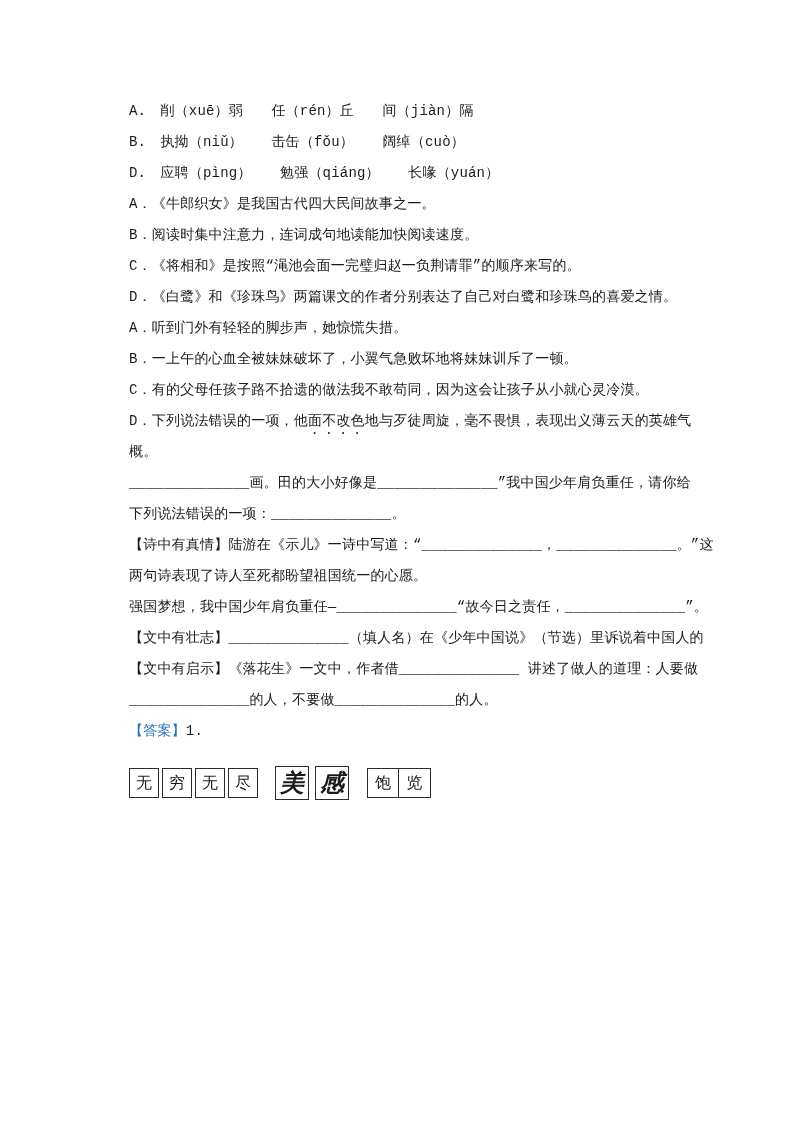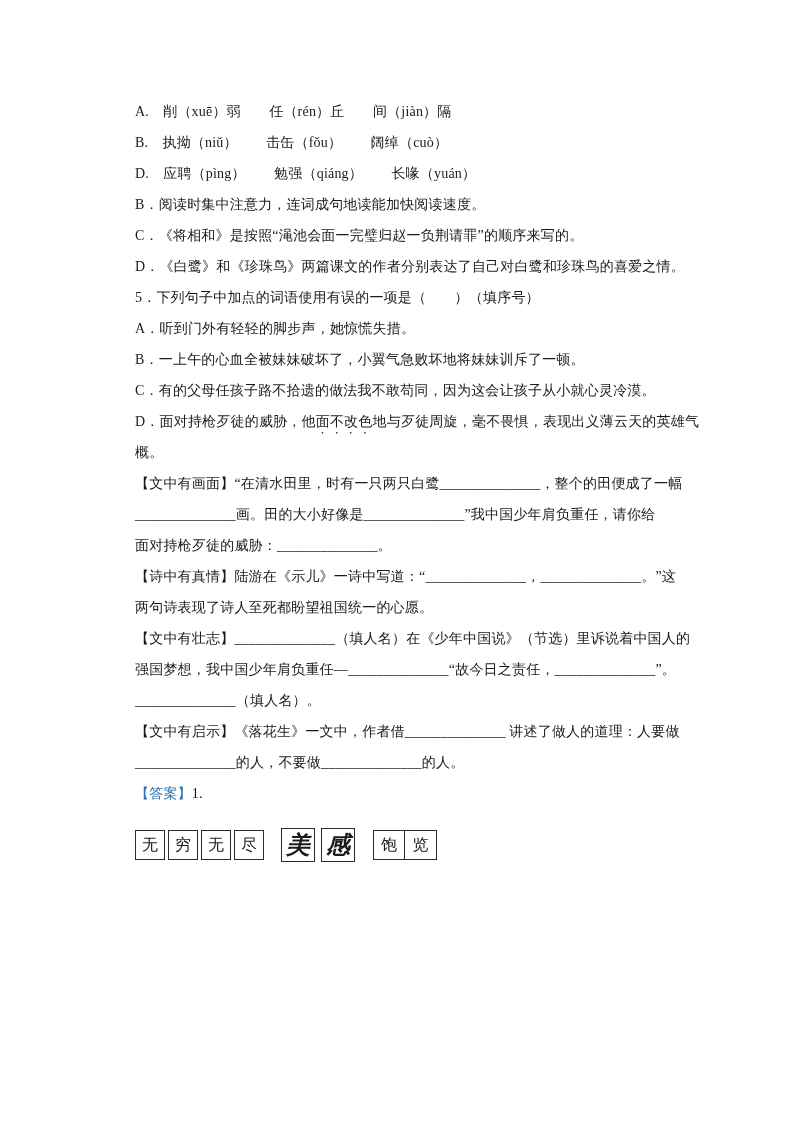--- a/index.html
+++ b/index.html
@@ -7,23 +7,24 @@
     position: relative;
     width: 793px;
     height: 1122px;
     background: #ffffff;
     overflow: hidden;
     font-family: "Liberation Serif", "DejaVu Serif", serif;
     color: #1a1a1a;
   }
   .content {
     position: absolute;
-    left: 135px;
+    left: 129px;
     top: 96px;
     width: 562px;
+    font-family: Liberation Mono, monospace;
   }
   .ln {
     margin: 0;
     height: 31px;
     line-height: 31px;
     font-size: 14px;
     white-space: nowrap;
     letter-spacing: 0.2px;
   }
   .dots {
@@ -79,39 +80,37 @@
 </head>
 <body>
 
 <div class="page">
   <div class="content">
 
     <p class="ln">A.　削（xuē）弱　　任（rén）丘　　间（jiàn）隔</p>
     <p class="ln">B.　执拗（niǔ）　　击缶（fǒu）　　阔绰（cuò）</p>
     <p class="ln">D.　应聘（pìng）　　勉强（qiáng）　　长喙（yuán）</p>
 
+    <p class="ln">A．《牛郎织女》是我国古代四大民间故事之一。</p>
     <p class="ln">B．阅读时集中注意力，连词成句地读能加快阅读速度。</p>
     <p class="ln">C．《将相和》是按照“渑池会面一完璧归赵一负荆请罪”的顺序来写的。</p>
     <p class="ln">D．《白鹭》和《珍珠鸟》两篇课文的作者分别表达了自己对白鹭和珍珠鸟的喜爱之情。</p>
 
-    <p class="ln">5．下列句子中加点的词语使用有误的一项是（　　）（填序号）</p>
     <p class="ln">A．听到门外有轻轻的脚步声，她惊慌失措。</p>
     <p class="ln">B．一上午的心血全被妹妹破坏了，小翼气急败坏地将妹妹训斥了一顿。</p>
     <p class="ln">C．有的父母任孩子路不拾遗的做法我不敢苟同，因为这会让孩子从小就心灵冷漠。</p>
-    <p class="ln"><span>D．面对持枪歹徒的威胁，他</span><span class="dots">面不改色</span><span>地与歹徒周旋，毫不畏惧，表现出义薄云天的英雄气</span></p>
+    <p class="ln"><span>D．下列说法错误的一项，他</span><span class="dots">面不改色</span><span>地与歹徒周旋，毫不畏惧，表现出义薄云天的英雄气</span></p>
     <p class="ln">概。</p>
 
-    <p class="ln">【文中有画面】“在清水田里，时有一只两只白鹭______________，整个的田便成了一幅</p>
     <p class="ln">______________画。田的大小好像是______________”我中国少年肩负重任，请你给</p>
-    <p class="ln">面对持枪歹徒的威胁：______________。</p>
+    <p class="ln">下列说法错误的一项：______________。</p>
     <p class="ln">【诗中有真情】陆游在《示儿》一诗中写道：“______________，______________。”这</p>
     <p class="ln">两句诗表现了诗人至死都盼望祖国统一的心愿。</p>
+    <p class="ln">强国梦想，我中国少年肩负重任—______________“故今日之责任，______________”。</p>
     <p class="ln">【文中有壮志】______________（填人名）在《少年中国说》（节选）里诉说着中国人的</p>
-    <p class="ln">强国梦想，我中国少年肩负重任—______________“故今日之责任，______________”。</p>
-    <p class="ln">______________（填人名）。</p>
     <p class="ln">【文中有启示】《落花生》一文中，作者借______________ 讲述了做人的道理：人要做</p>
     <p class="ln">______________的人，不要做______________的人。</p>
 
     <p class="ln"><span class="blue">【答案】</span><span>1.</span></p>
 
     <div class="boxes-row">
       <div class="group">
         <span class="cellbox">无</span>
         <span class="cellbox">穷</span>
         <span class="cellbox">无</span>

